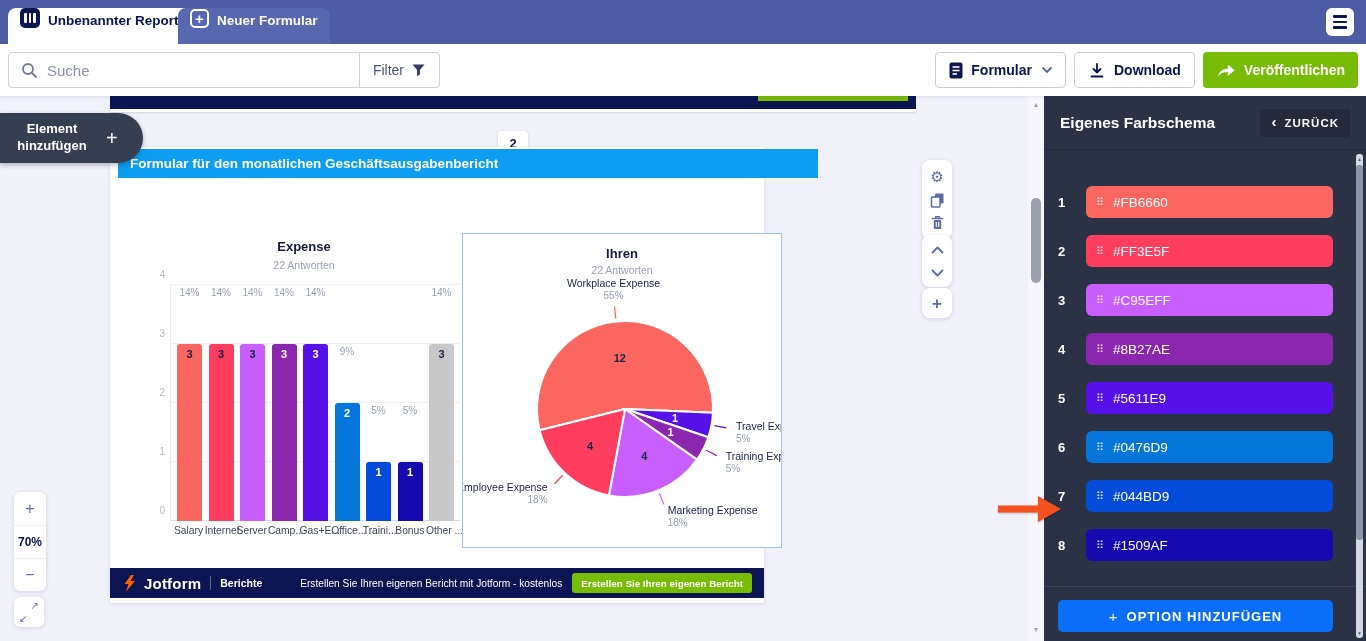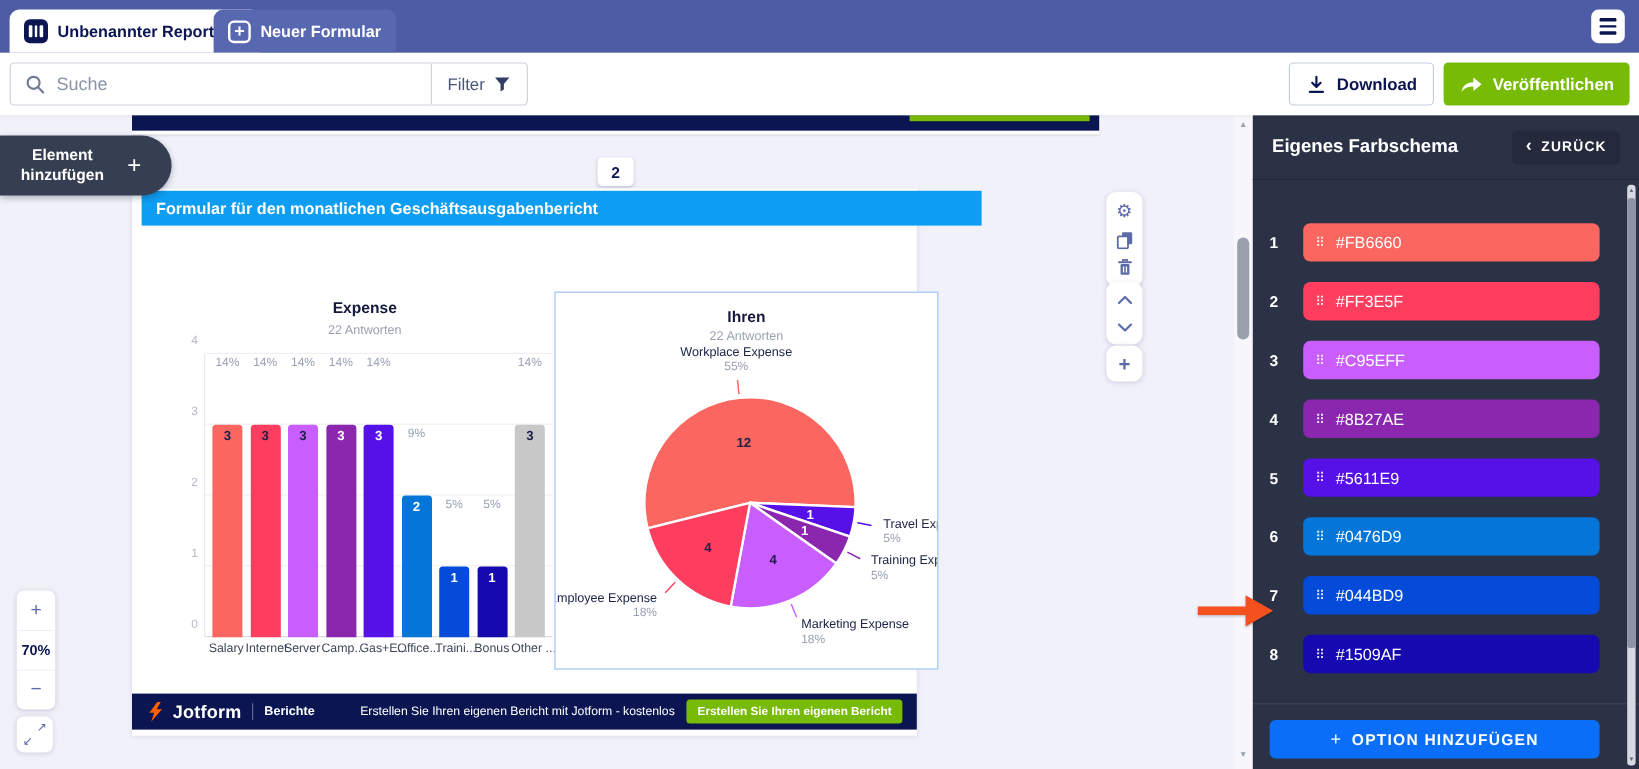--- a/index.html
+++ b/index.html
@@ -1,21 +1,21 @@
 <!DOCTYPE html>
 <html style="--uc-topbar: #4D5CA4; --uc-tab_new: #5868B0; --uc-toolbar_border: #CDD3E0; --uc-workspace_bg: #F1F1FA; --uc-header_blue: #0D9DF2; --uc-footer_navy: #0A1551; --uc-preview_blue: #0075E3; --uc-publish_green: #78BB07; --uc-panel_bg: #2B3245; --uc-panel_btn: #242A3C; --uc-add_option_blue: #0A6EF9; --uc-arrow_orange: #F4511E; --uc-icon_slate: #5D6BA8; --uc-navy_text: #0A1551;"><head>
 <meta charset="utf-8">
 <style>
   * { margin:0; padding:0; box-sizing:border-box; }
   html,body { width:1366px; height:641px; font-family:"Liberation Sans", sans-serif; }
   #app { position:relative; width:1366px; height:641px; overflow:hidden; background:var(--uc-workspace_bg,#F1F1FA); }
 
   
   .topbar { position:absolute; left:0; top:0; width:1366px; height:44px; background:var(--uc-topbar,#4D5CA4); }
-  .tab { position:absolute; top:8px; height:36px; display:flex; align-items:center; gap:8px; padding:0 12px; border-radius:8px 8px 0 0; cursor:pointer; }
+  .tab { position:absolute; top:8px; height:36px; display:flex; align-items:flex-end; gap:8px; padding:16px 12px; border-radius:8px 8px 0 0; cursor:pointer; }
   .tab-active { left:8px; background:#fff; color:var(--uc-navy_text,#0A1551); font-weight:bold; font-size:13.5px; }
   .tab-new { left:178px; background:var(--uc-tab_new,#5868B0); color:#fff; font-weight:bold; font-size:13.5px; }
   .report-ic { width:20px; height:20px; background:var(--uc-navy_text,#0A1551); border-radius:5px; display:flex; align-items:center; justify-content:center; gap:2px; }
   .report-ic span { width:2.5px; height:10px; background:#fff; border-radius:1px; }
   .kebab { color:#97A1C4; font-size:14px; font-weight:bold; margin-left:4px; letter-spacing:0; }
   .plusbox { width:19px; height:19px; border:2.2px solid #fff; border-radius:5px; color:#fff; font-size:15px; font-weight:bold; display:flex; align-items:center; justify-content:center; line-height:1; }
   .hamburger { position:absolute; right:12px; top:8px; width:28px; height:28px; background:#fff; border-radius:6px; display:flex; flex-direction:column; justify-content:center; gap:3px; align-items:center; cursor:pointer; }
   .hamburger span { width:14px; height:2.5px; background:var(--uc-navy_text,#0A1551); border-radius:1px; }
 
   
@@ -34,21 +34,21 @@
 
   
   .workspace { position:absolute; left:0; top:96px; width:1366px; height:545px; background:var(--uc-workspace_bg,#F1F1FA); }
 
   .prevpage-bar { position:absolute; left:110px; top:0px; width:806px; height:13px; background:var(--uc-footer_navy,#0A1551); }
   .prevpage-green { position:absolute; left:648px; top:0; width:150px; height:5px; background:var(--uc-publish_green,#78BB07); }
   .prevpage-edge { position:absolute; left:110px; top:13px; width:806px; height:3px; background:#fff; box-shadow:0 1px 2px rgba(0,0,0,.12); }
 
   .page-chip { position:absolute; left:498px; top:35px; width:30px; height:24px; background:#fff; border-radius:4px; box-shadow:0 1px 3px rgba(30,40,80,.18); display:flex; align-items:center; justify-content:center; font-size:13px; font-weight:bold; color:var(--uc-navy_text,#0A1551); }
 
-  .page { position:absolute; left:110px; top:61px; width:654px; height:456px; background:#fff; box-shadow:0 1px 4px rgba(30,40,80,.12); }
+  .page { position:absolute; left:110px; top:51px; width:654px; height:456px; background:#fff; box-shadow:0 1px 4px rgba(30,40,80,.12); }
   .page-header { position:absolute; left:8px; top:2px; width:700px; height:29px; background:var(--uc-header_blue,#0D9DF2); color:#fff; font-weight:bold; font-size:13.5px; display:flex; align-items:center; padding-left:12px; cursor:pointer; }
 
   
   .bar-chart { position:absolute; left:38px; top:92px; width:312px; height:305px; }
   .c-title { text-align:center; font-size:13px; font-weight:bold; color:#15193B; }
   .c-sub { text-align:center; font-size:10.5px; color:#9AA1B2; margin-top:5px; }
   .plot { position:relative; margin-left:22px; margin-top:14px; height:236px; border-left:1px solid #E8EAF0; }
   .gridline { position:absolute; left:0; right:0; height:1px; background:#F0F0F4; }
   .gridline.base { background:#D8DBE2; }
   .ytick { position:absolute; left:-24px; width:18px; text-align:right; font-size:10px; color:#B4BAC6; transform:translateY(-5px); }
@@ -161,20 +161,32 @@
         <input type="text" placeholder="Suche" style="">
       </div>
       <div class="filterbtn">
         <span>Filter</span>
         <svg width="15" height="14" viewBox="0 0 15 14">
           <path d="M1.5,1.5 h12 l-4.6,5.4 v4.6 l-2.8,1.7 v-6.3 Z" fill="#333D63"></path>
         </svg>
       </div>
     </div>
     <div class="tb-spacer"></div>
+    <div class="tb-btn tb-outline">
+      <svg width="14" height="17" viewBox="0 0 14 17">
+        <rect x="0.5" y="0.5" width="13" height="16" rx="2" fill="#0A1551"></rect>
+        <line x1="3.5" y1="5" x2="10.5" y2="5" stroke="#fff" stroke-width="1.6"></line>
+        <line x1="3.5" y1="8.5" x2="10.5" y2="8.5" stroke="#fff" stroke-width="1.6"></line>
+        <line x1="3.5" y1="12" x2="8" y2="12" stroke="#fff" stroke-width="1.6"></line>
+      </svg>
+      <span>Formular</span>
+      <svg class="caret" width="10" height="7" viewBox="0 0 10 7">
+        <polyline points="1,1 5,5 9,1" fill="none" stroke="#5A6785" stroke-width="1.8" stroke-linecap="round"></polyline>
+      </svg>
+    </div>
     <div class="tb-btn tb-outline">
       <svg width="18" height="17" viewBox="0 0 18 17">
         <path d="M9,2 v8 M5.5,7 L9,10.5 L12.5,7 M3.5,14.5 h11" fill="none" stroke="#0A1551" stroke-width="1.8" stroke-linecap="round" stroke-linejoin="round"></path>
       </svg>
       <span>Download</span>
     </div>
     <div class="tb-btn tb-publish">
       <svg width="20" height="16" viewBox="0 0 22 17">
         <path d="M2,16 C3.2,9.5 8,7 13,7 L13,2.5 L20.5,8.7 L13,15 L13,10.8 C8.5,10.8 4.5,12.3 2,16 Z" fill="#fff"></path>
       </svg>

